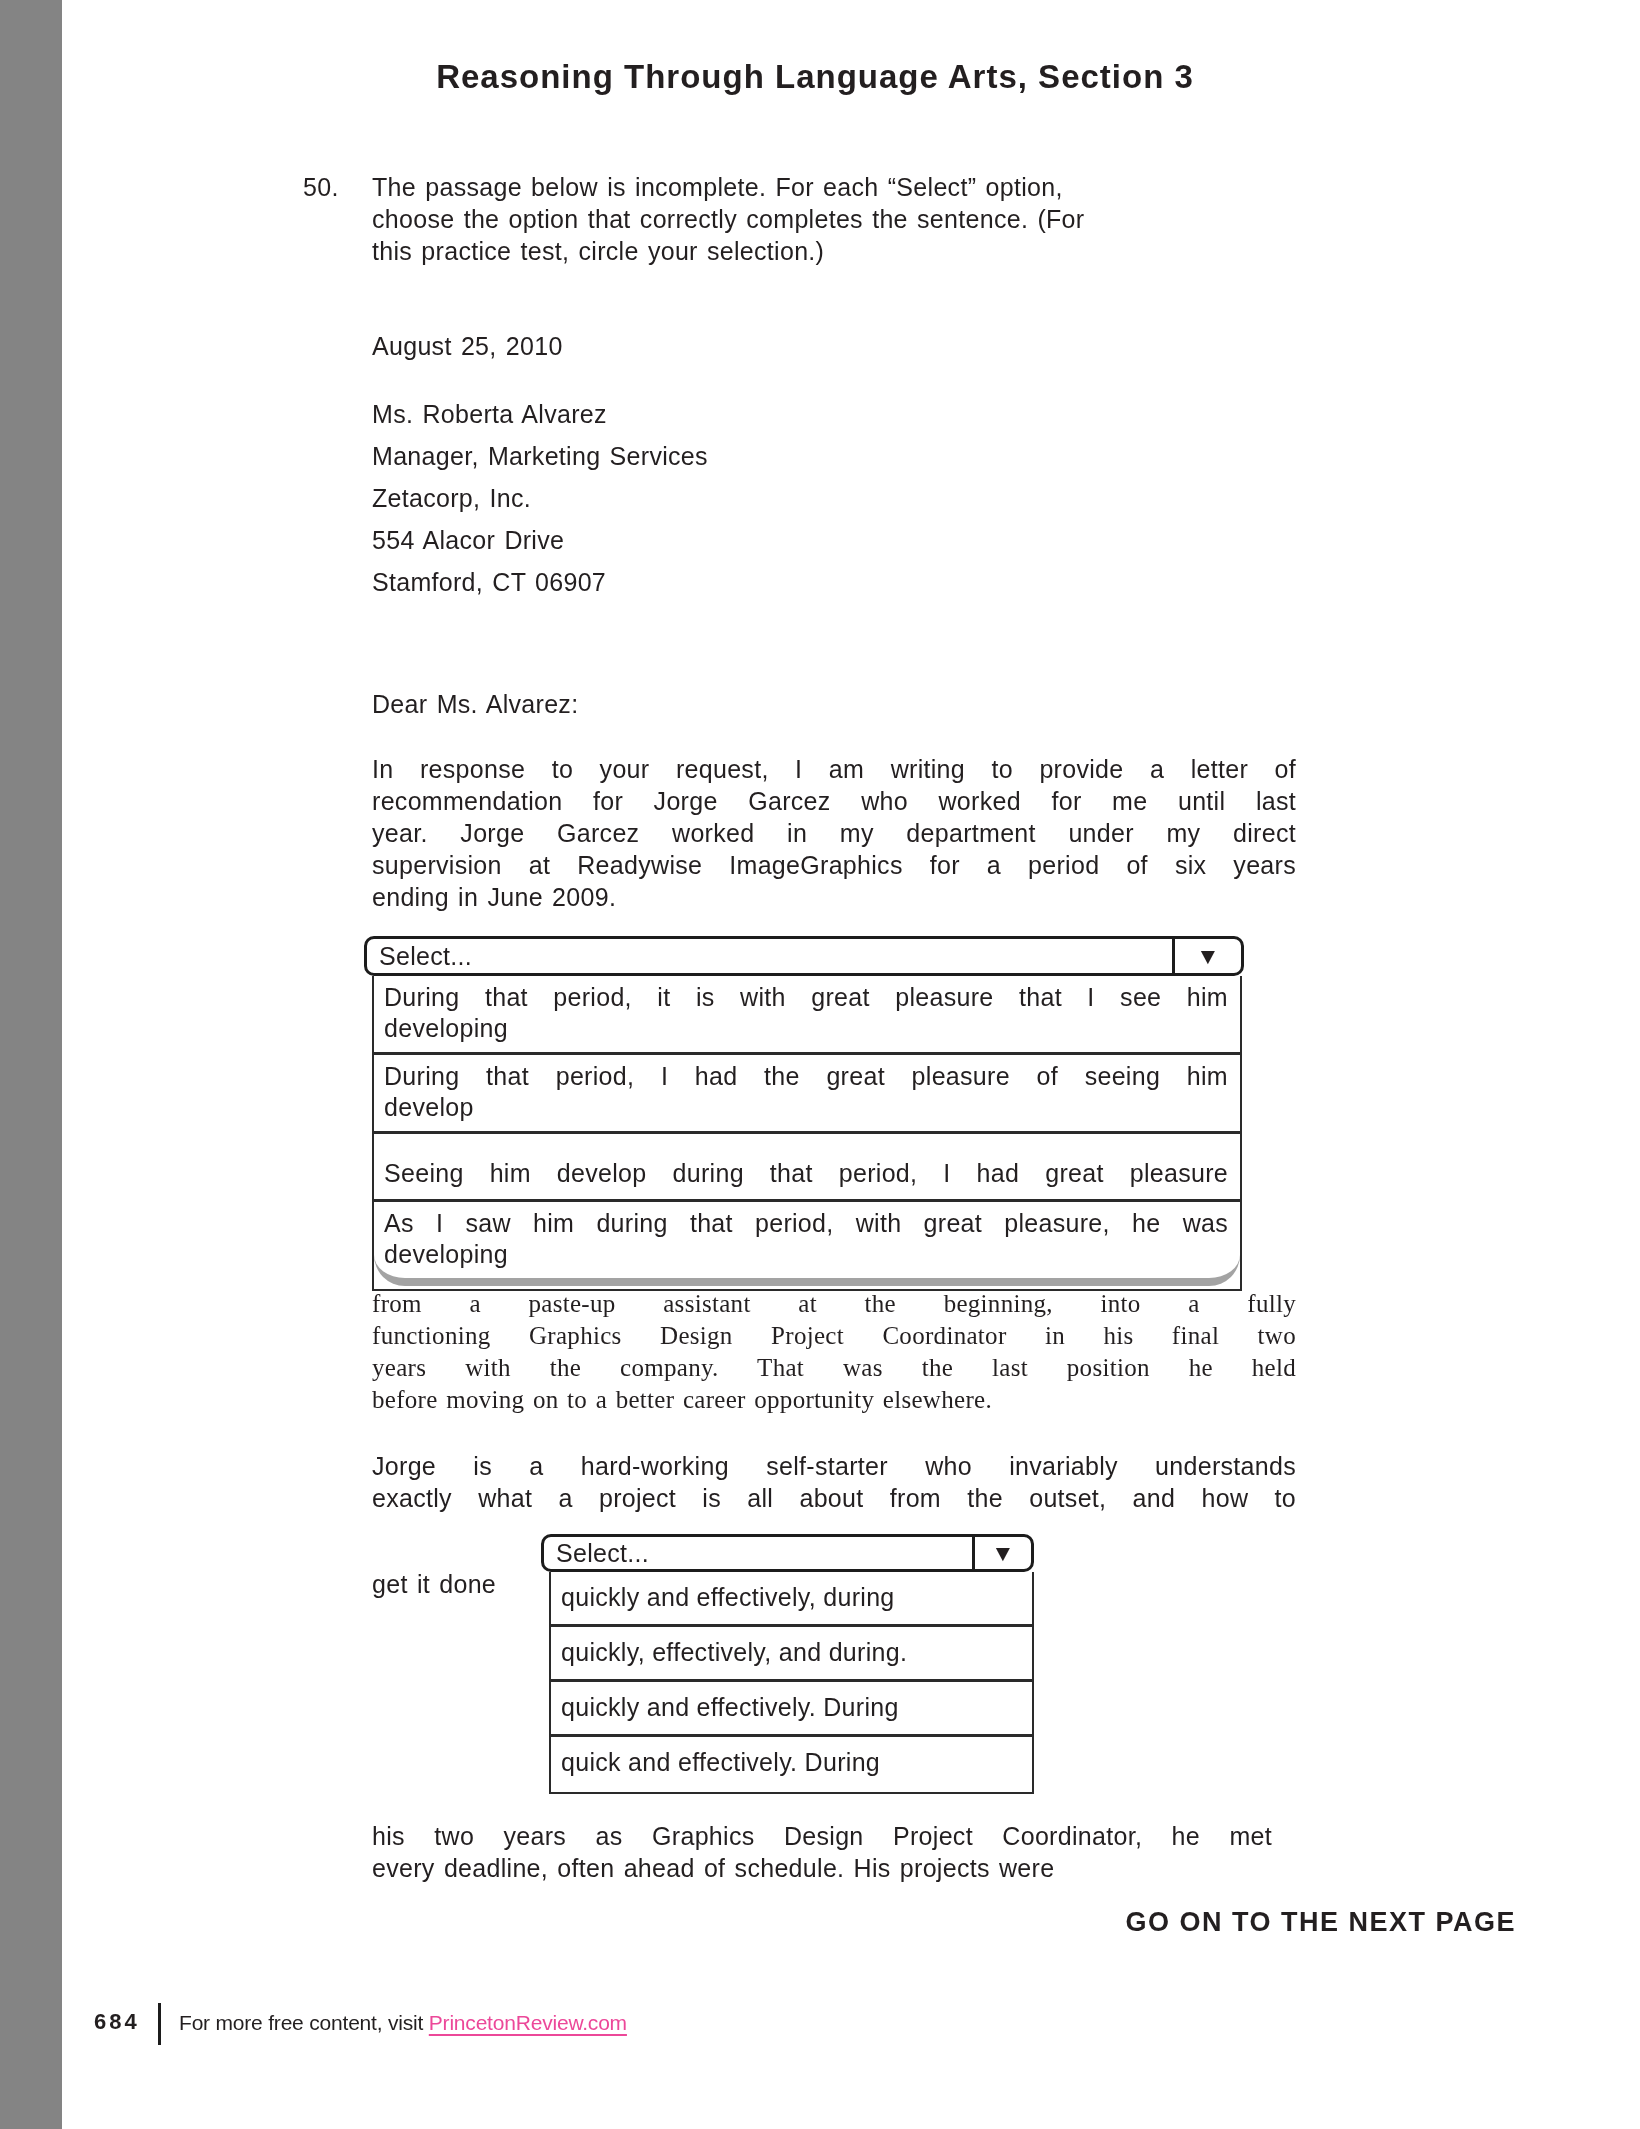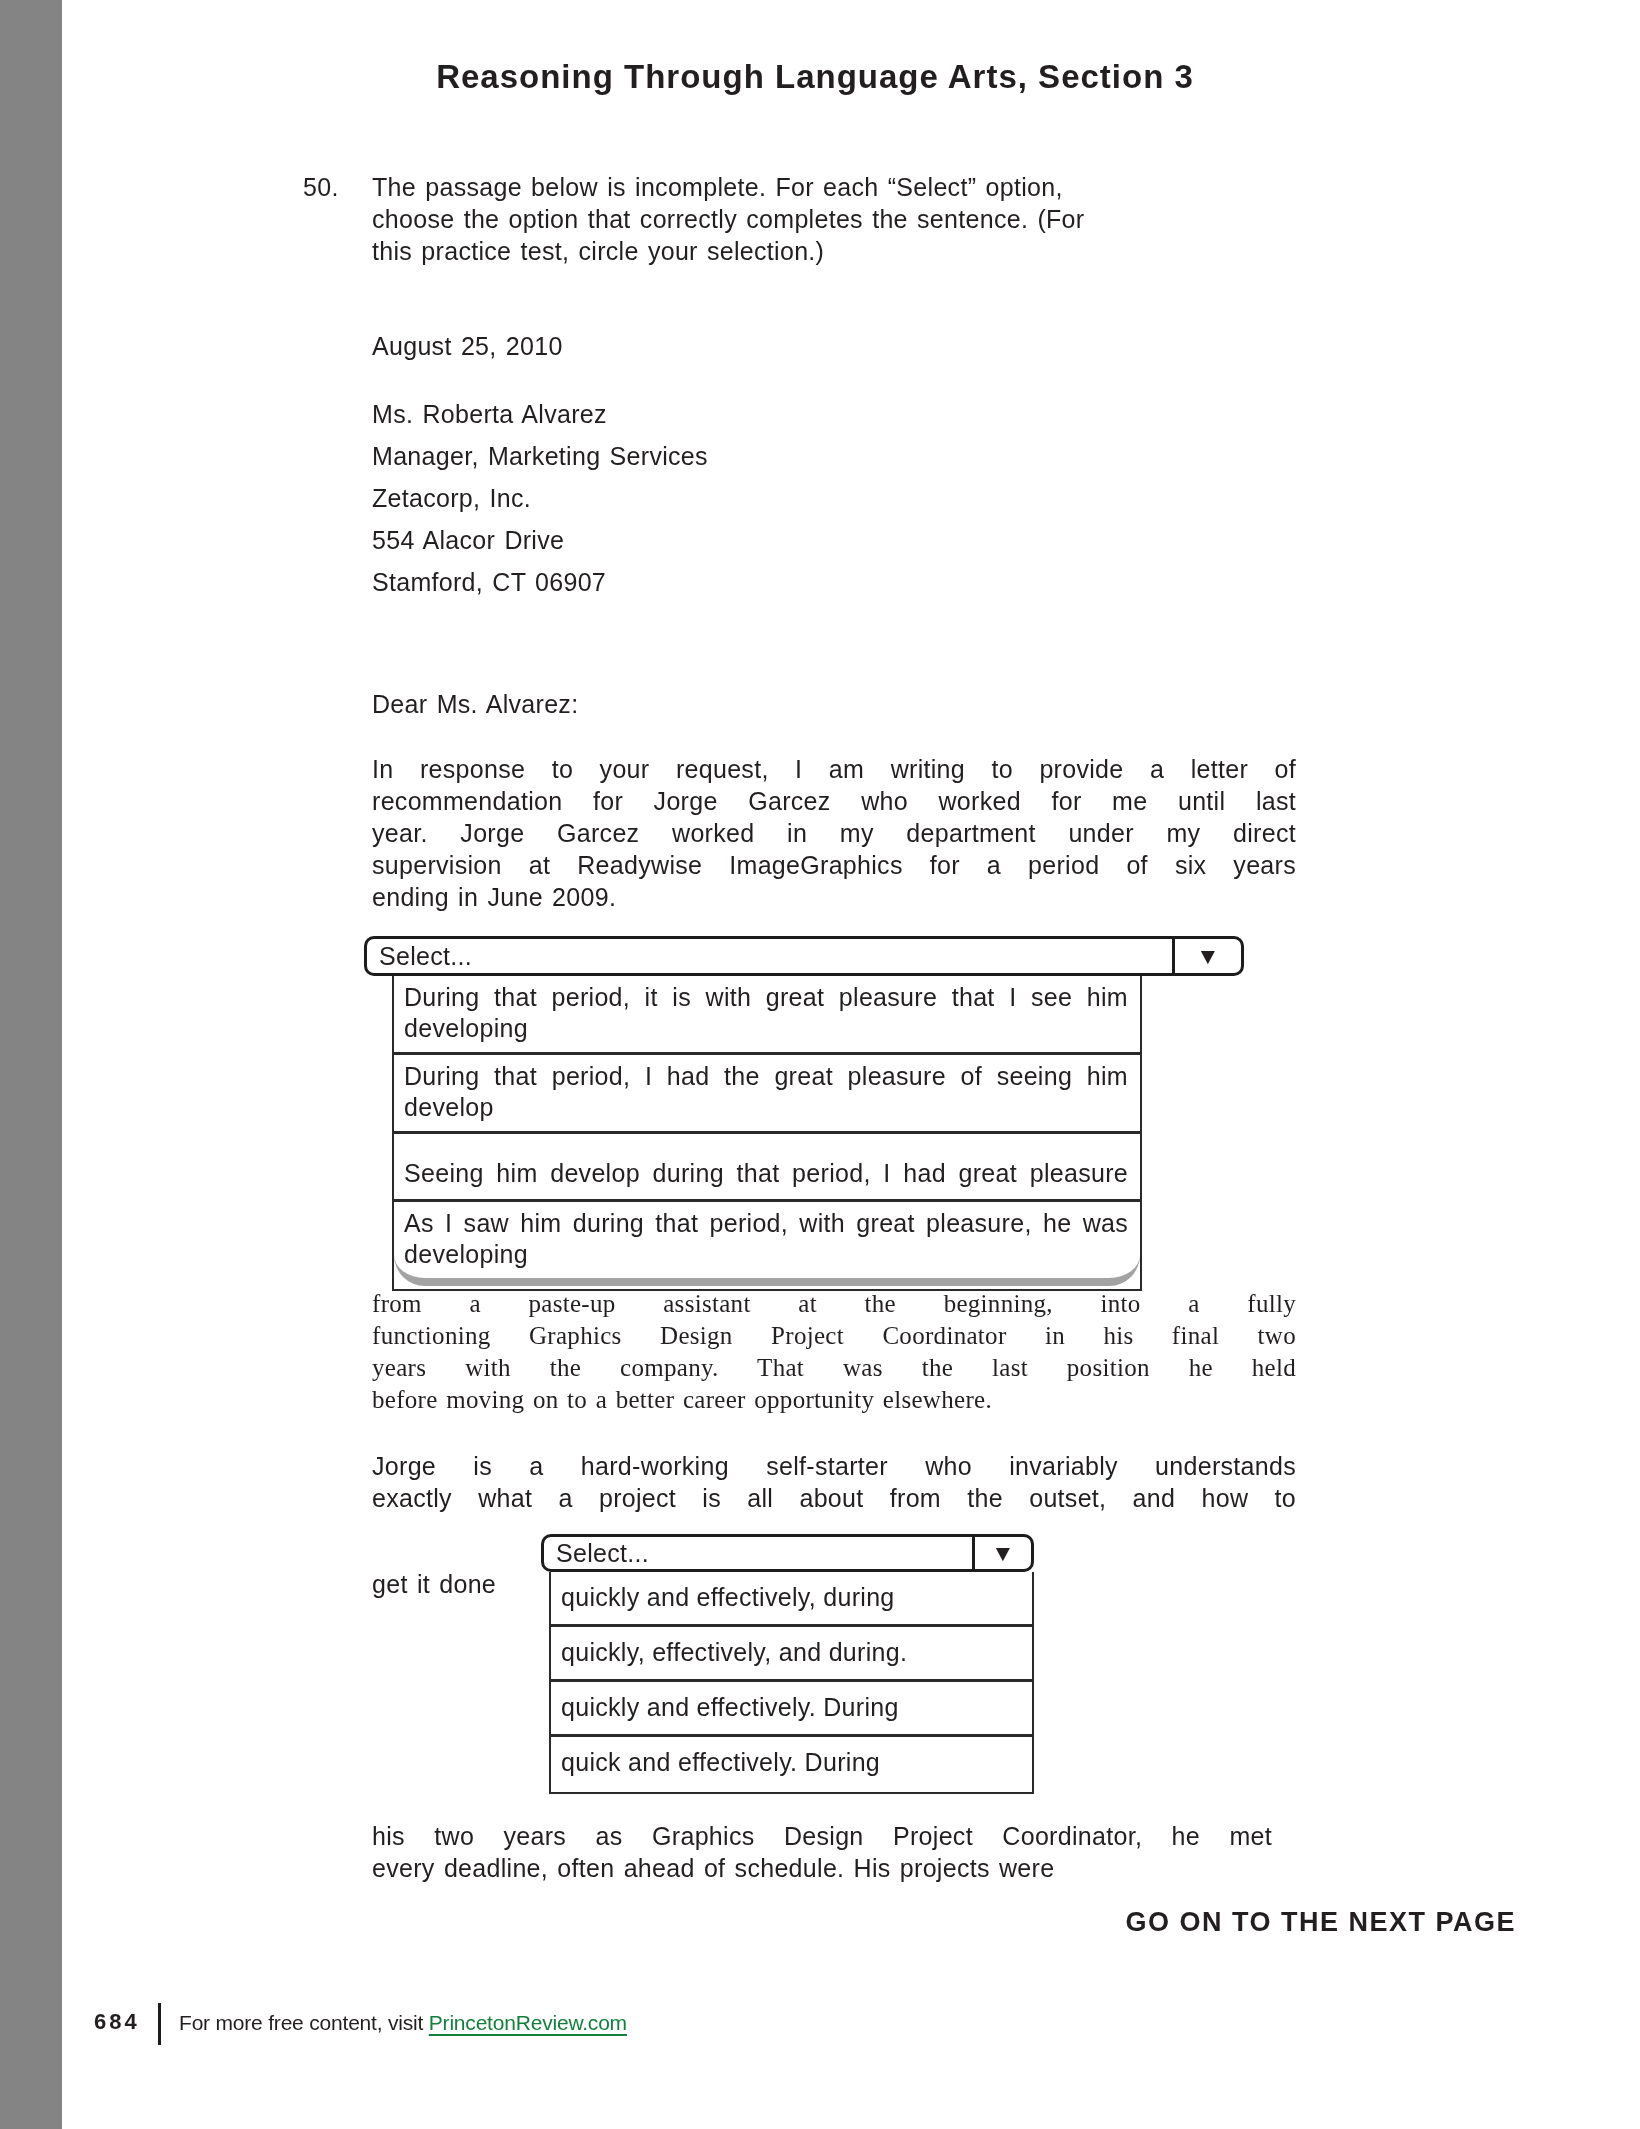--- a/index.html
+++ b/index.html
@@ -41,37 +41,37 @@
     display:flex; align-items:center; justify-content:center;
   }
   .sb1 .arrow-sec { width:66px; }
   .sb2 .arrow-sec { width:56px; }
   .arrow { font-size:24px; line-height:1; transform:scaleY(0.95); }
 
   .options {
     position:absolute; box-sizing:border-box; background:#fff;
     border:2px solid #2a2a2a; border-top:none; padding-bottom:3px;
   }
-  .opts1 { left:392px; top:976px; width:750px; }
+  .opts1 { left:372px; top:976px; width:870px; }
   .opts2 { left:549px; top:1572px; width:485px; }
   .opt-row { font-size:25px; line-height:31px; letter-spacing:0.3px; border-bottom:3px solid #2a2a2a; }
   .opts1 .opt-row { padding:6px 12px 8px 10px; }
   .opts1 .opt-row:nth-child(3) { padding-top:24px; padding-bottom:10px; }
   .opts1 .opt-row:last-child { border-bottom:8px solid #a3a3a3;border-radius:31px; }
   .opts2 .opt-row { padding:10px 12px 11px 10px; }
   .opts2 .opt-row:last-child { border-bottom:none; }
 
   .goon {
     left:0; top:1907px; width:1516px; text-align:right;
     font-size:27px; font-weight:bold; letter-spacing:1.5px;
   }
   .footer-num { left:94px; top:2007px; font-size:22px; font-weight:bold; letter-spacing:3px; line-height:30px; }
   .footer-divider { left:158px; top:2003px; width:3px; height:42px; background:#1c1c1c; }
   .footer-text { left:179px; top:2009px; font-size:21px; letter-spacing:-0.2px; line-height:28px; }
-  .footer-link { text-decoration:underline; text-underline-offset:4px; text-decoration-thickness:2px; color:#15803d; }
+  .footer-link { text-decoration:underline; text-underline-offset:4px; text-decoration-thickness:2px; color:#ec4899; }
 </style>
 </head>
 <body>
 
 <div class="page">
 
   <div class="edge-bar"></div>
 
   <div class="abs title">Reasoning Through Language Arts, Section 3</div>
 

